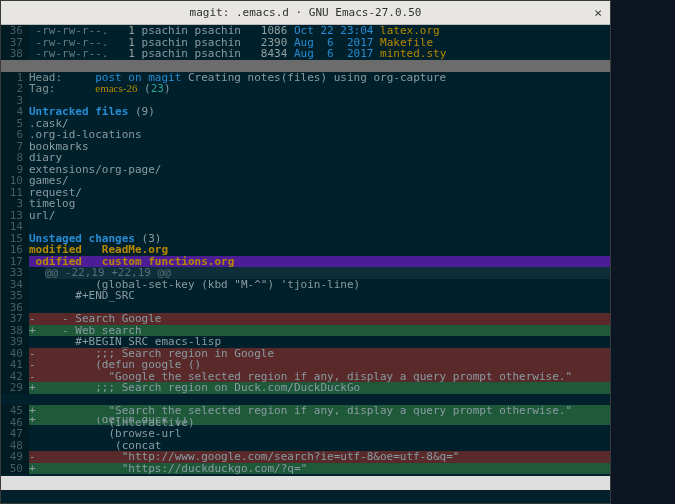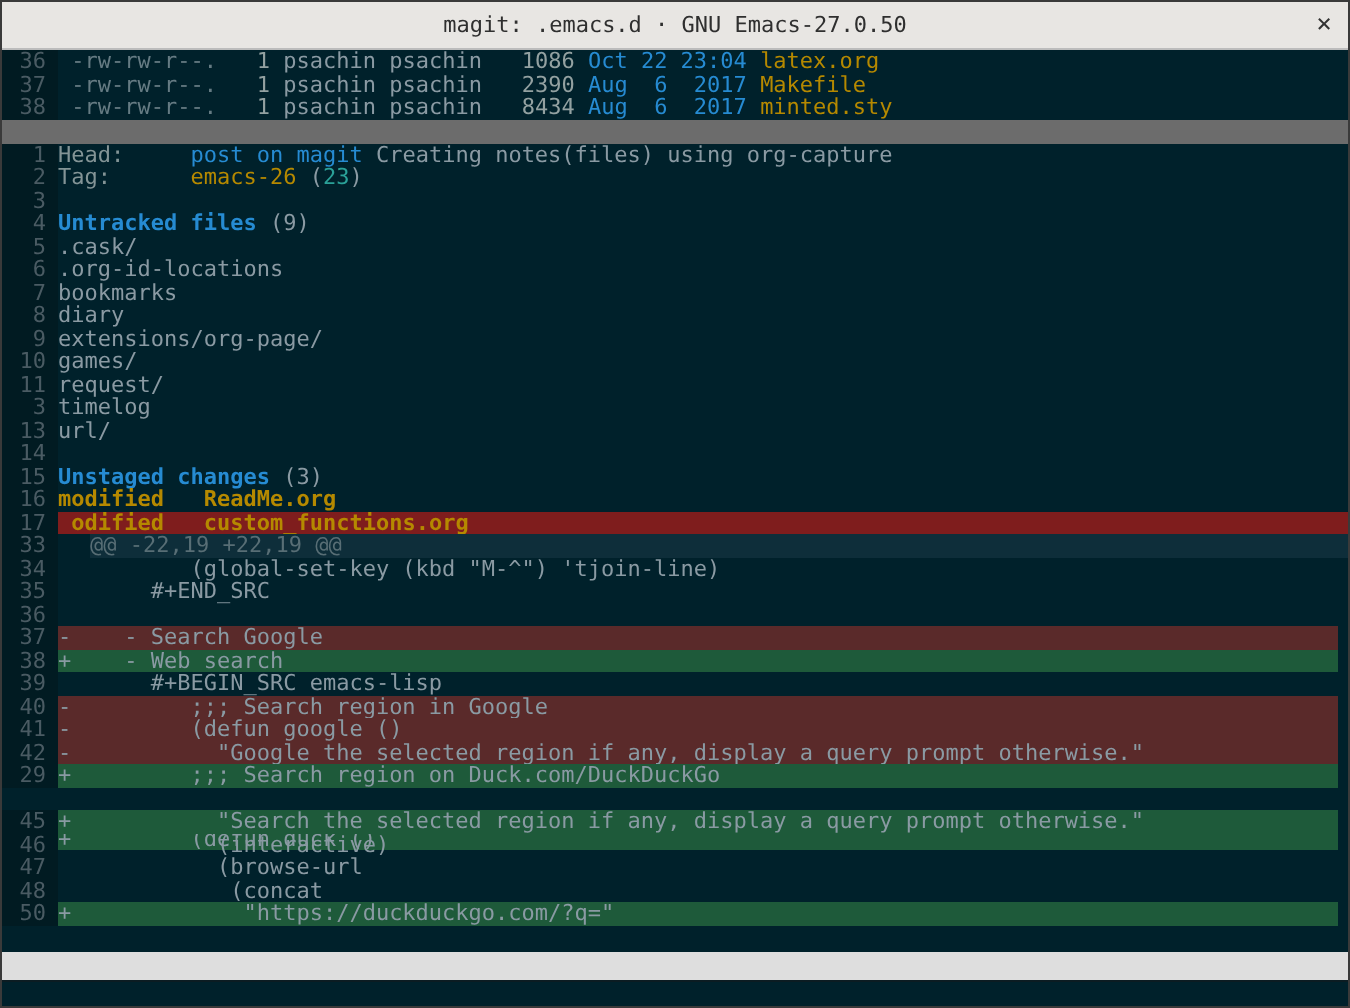--- a/index.html
+++ b/index.html
@@ -1,28 +1,28 @@
 <!DOCTYPE html>
 <html><head>
 <meta charset="utf-8">
 <style>
   * { margin: 0; padding: 0; box-sizing: border-box; }
   html, body { width: 675px; height: 504px; overflow: hidden; }
   body { font-family: "DejaVu Sans Mono", Menlo, Consolas, monospace; font-size: 11px; background: #0b1622; }
-  .window { width: 675px; height: 504px; border: 1px solid #3a3a3a; display: flex; flex-direction: column; background: #0b1622; }
+  .window { width: 611px; height: 504px; border: 1px solid #3a3a3a; display: flex; flex-direction: column; background: #0b1622; }
   .titlebar { height: 24px; background: #e8e6e3; color: #2f2f2f; display: flex; align-items: center; justify-content: center; border-bottom: 1px solid #bcbcbc; position: relative; }
   .titlebar .close { position: absolute; right: 8px; top: 4px; font-size: 13px; cursor: pointer; color: #333; }
   .content { flex: 1; overflow: hidden; background: #00212b; color: #8a9aa3; }
   .gutter { display: inline-block; width: 28px; text-align: right; color: #4a5b63; padding-right: 6px; background: #011b22; user-select: none; }
   .line { height: 11.5px; line-height: 11.5px; white-space: pre; }
   .txt { color: #8a9aa3; }
   .g-hdr { color: #268bd2; font-weight: bold; }
   .g-key { color: #839496; }
   .g-hash { color: #268bd2; }
-  .g-branch { color: #b58900; }
+  .g-branch { color: #b58900; font-family: Liberation Serif, serif; }
   .g-paren { color: #8a9aa3; }
   .g-count { color: #2aa198; }
   .g-file { color: #8a9aa3; }
   .g-mod { color: #b58900; font-weight: bold; }
   .g-hunk { background: #0e2e3a; color: #586e75; }
   .diff-minus { background: #5a2a2a; color: #8a9aa3; display: block; }
   .diff-plus  { background: #1e5a3a; color: #8a9aa3; display: block; }
   .diff-plain { color: #8a9aa3; }
   .minor-modeline { height: 12px; line-height: 12px; background: #6c6c6c; color: #cfcfcf; font-size: 10px; padding: 0 4px; white-space: pre; overflow: hidden; }
   .modeline { height: 14px; line-height: 14px; background: #dedede; color: #2a2a2a; font-size: 10.5px; padding: 0 4px; white-space: pre; overflow: hidden; }
@@ -65,37 +65,38 @@
         <div class="line"><span class="gutter">7</span><span class="g-file">bookmarks</span></div>
         <div class="line"><span class="gutter">8</span><span class="g-file">diary</span></div>
         <div class="line"><span class="gutter">9</span><span class="g-file">extensions/org-page/</span></div>
         <div class="line"><span class="gutter">10</span><span class="g-file">games/</span></div>
         <div class="line"><span class="gutter">11</span><span class="g-file">request/</span></div>
         <div class="line"><span class="gutter">3</span><span class="g-file">timelog</span></div>
         <div class="line"><span class="gutter">13</span><span class="g-file">url/</span></div>
         <div class="line"><span class="gutter">14</span></div>
         <div class="line"><span class="gutter">15</span><span class="g-hdr">Unstaged changes</span> <span class="g-paren">(</span><span class="txt">3</span><span class="g-paren">)</span></div>
         <div class="line"><span class="gutter">16</span><span class="g-mod">modified</span>   <span class="g-mod">ReadMe.org</span></div>
-        <div class="line" style="background: #7f1d1d;"><span class="gutter">17</span><span class="g-mod" style="color:#b58900;"> odified</span>   <span class="g-mod">custom_functions.org</span></div>
+        <div class="line" style="background: #4c1d95;"><span class="gutter">17</span><span class="g-mod" style="color:#b58900;"> odified</span>   <span class="g-mod">custom_functions.org</span></div>
         <div class="line"><span class="gutter">33</span><span class="g-hunk" style="display:inline-block;width:640px;margin-left:16px;">@@ -22,19 +22,19 @@</span></div>
         <div class="line"><span class="gutter">34</span><span class="diff-plain">          (global-set-key (kbd "M-^") 'tjoin-line)</span></div>
         <div class="line"><span class="gutter">35</span><span class="diff-plain">       #+END_SRC</span></div>
         <div class="line"><span class="gutter">36</span><span class="diff-plain"></span></div>
         <div class="line"><span class="gutter">37</span><span class="diff-minus" style="display:inline-block;width:640px;">-    - Search Google</span></div>
         <div class="line"><span class="gutter">38</span><span class="diff-plus" style="display:inline-block;width:640px;">+    - Web search</span></div>
         <div class="line"><span class="gutter">39</span><span class="diff-plain">       #+BEGIN_SRC emacs-lisp</span></div>
         <div class="line"><span class="gutter">40</span><span class="diff-minus" style="display:inline-block;width:640px;">-         ;;; Search region in Google</span></div>
         <div class="line"><span class="gutter">41</span><span class="diff-minus" style="display:inline-block;width:640px;">-         (defun google ()</span></div>
         <div class="line"><span class="gutter">42</span><span class="diff-minus" style="display:inline-block;width:640px;">-           "Google the selected region if any, display a query prompt otherwise."</span></div>
         <div class="line"><span class="gutter">29</span><span class="diff-plus" style="display:inline-block;width:640px;">+         ;;; Search region on Duck.com/DuckDuckGo</span></div>
         <div class="line"><span class="gutter">44</span><span class="diff-plus" style="display:inline-block;width:640px;margin-top:20px;">+         (defun duck ()</span></div>
         <div class="line"><span class="gutter">45</span><span class="diff-plus" style="display:inline-block;width:640px;">+           "Search the selected region if any, display a query prompt otherwise."</span></div>
         <div class="line"><span class="gutter">46</span><span class="diff-plain">            (interactive)</span></div>
         <div class="line"><span class="gutter">47</span><span class="diff-plain">            (browse-url</span></div>
         <div class="line"><span class="gutter">48</span><span class="diff-plain">             (concat</span></div>
+        <div class="line"><span class="gutter">49</span><span class="diff-minus" style="display:inline-block;width:640px;">-             "http://www.google.com/search?ie=utf-8&amp;oe=utf-8&amp;q="</span></div>
         <div class="line"><span class="gutter">50</span><span class="diff-plus" style="display:inline-block;width:640px;">+             "https://duckduckgo.com/?q="</span></div>
       </div>
 
   </div>
 
   <div class="modeline">
     
   </div>
 
   <div class="echo"></div>

